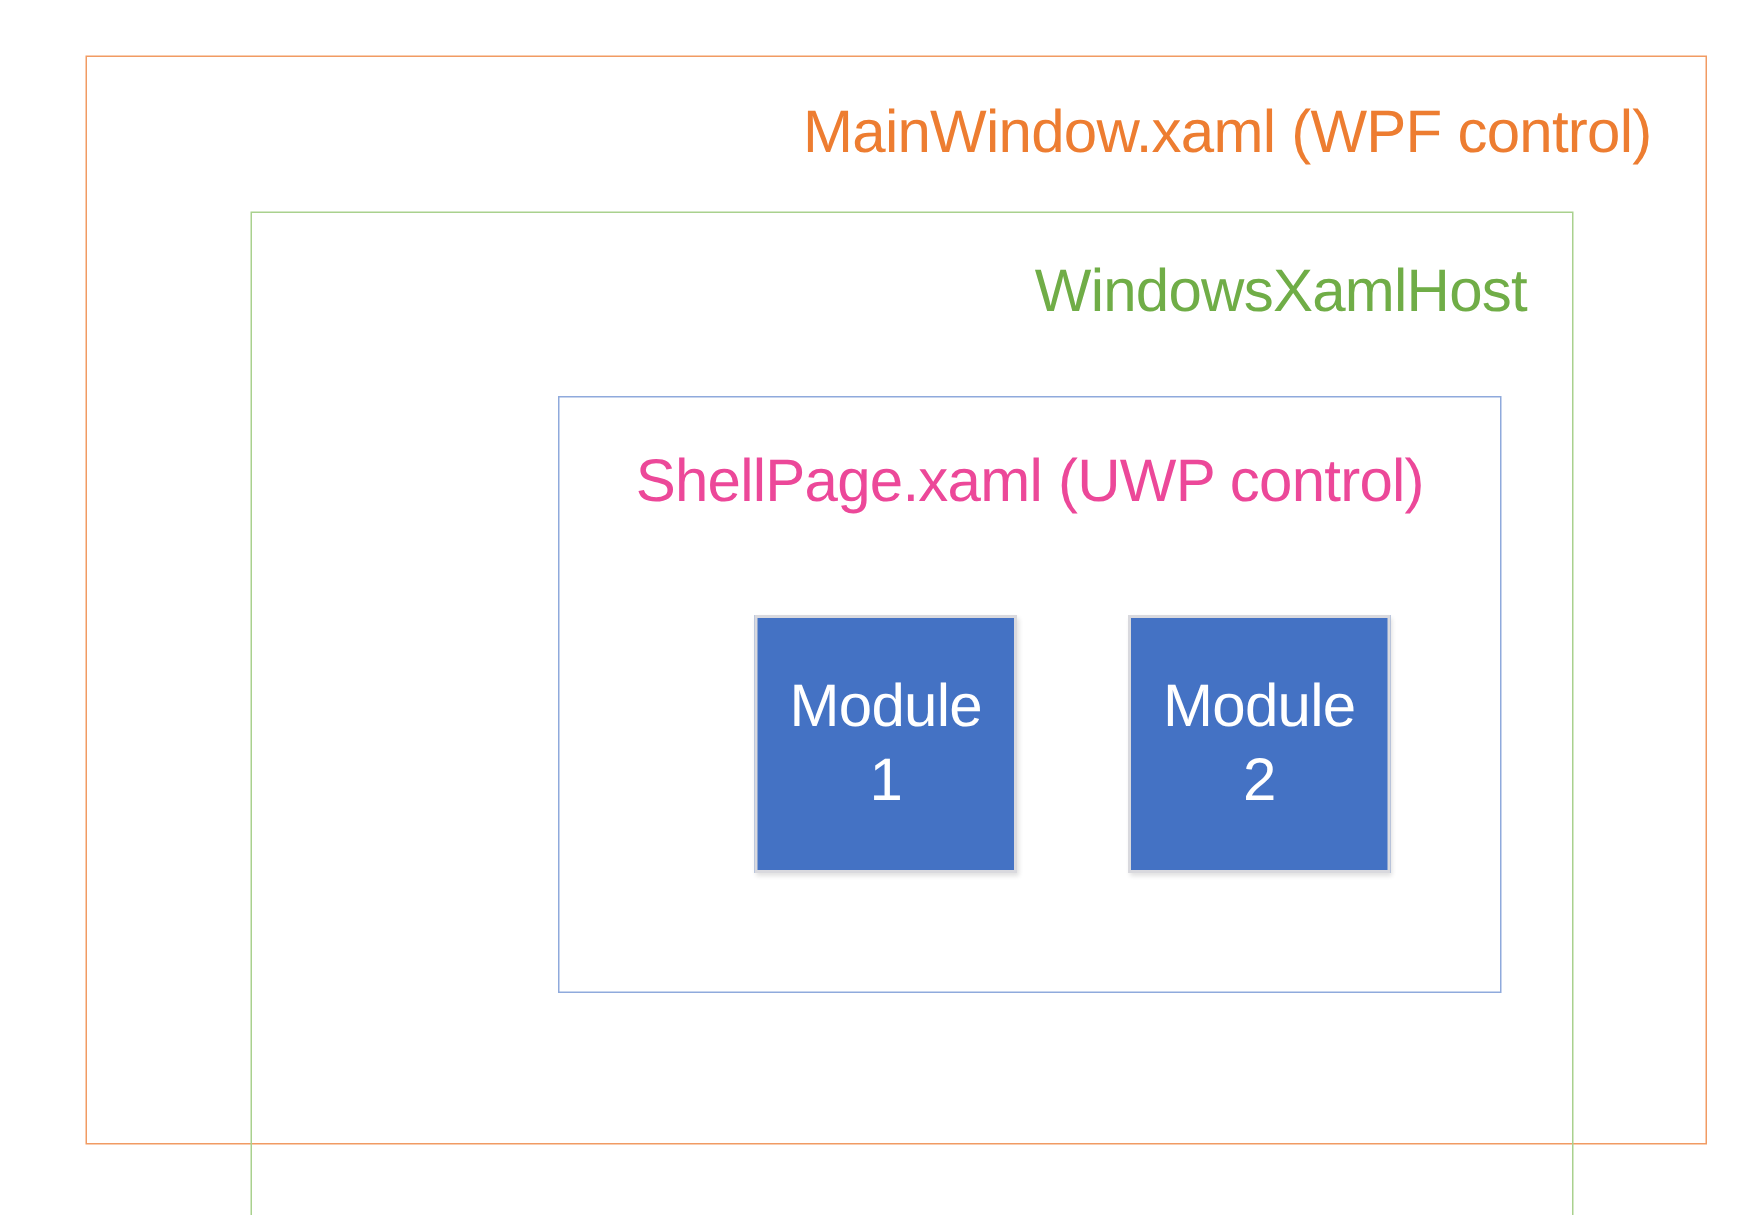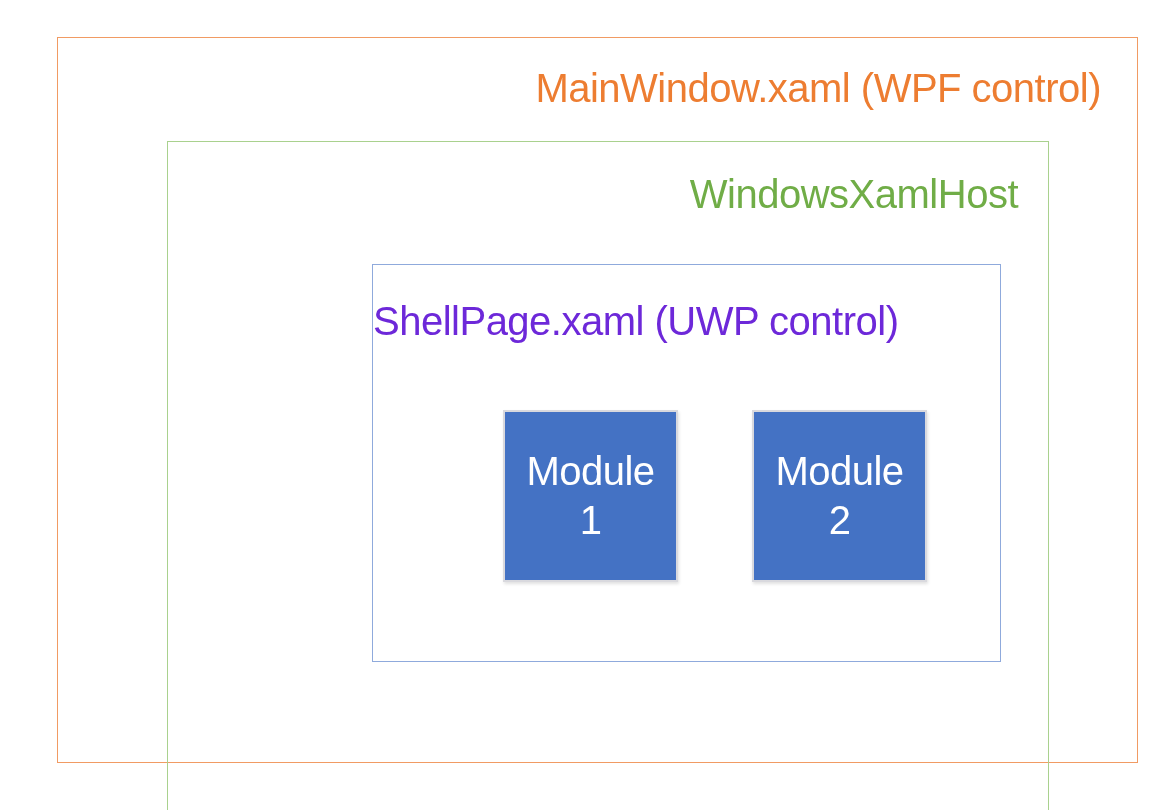--- a/index.html
+++ b/index.html
@@ -56,22 +56,22 @@
   }
   .host-label {
     top: 28px;
     right: 30px;
     color: #70AD47;
   }
   .shell-label {
     top: 32px;
     left: 0;
     width: 100%;
-    text-align: left;
-    color: #6d28d9;
+    text-align: center;
+    color: #ec4899;
   }
   .module {
     position: absolute;
     top: 145px;            
     width: 175px;
     height: 172px;
     background: #4472C4;
     border: 2px solid #D9D9DE;
     box-shadow: 1px 2px 3px rgba(0,0,0,0.12);
     box-sizing: border-box;

